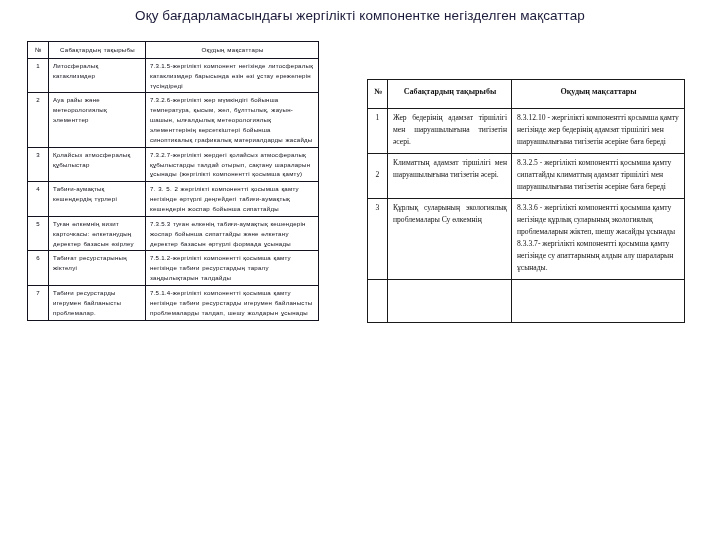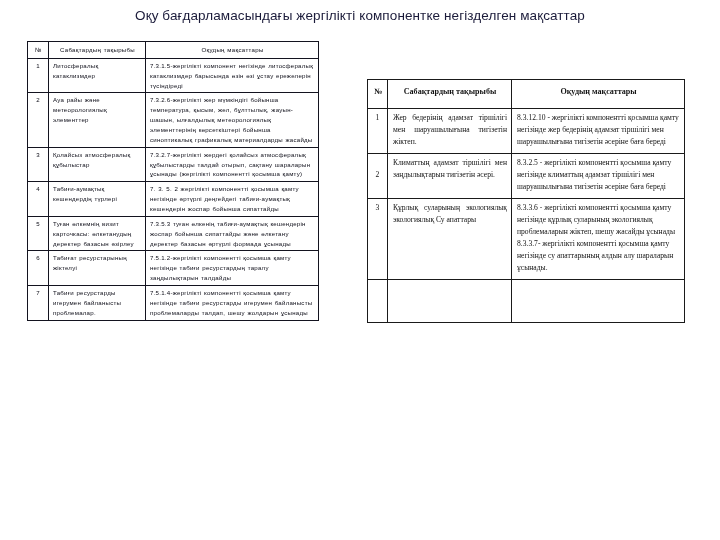--- a/index.html
+++ b/index.html
@@ -175,31 +175,31 @@
   <thead>
     <tr>
       <th>№</th>
       <th>Сабақтардың тақырыбы</th>
       <th>Оқудың мақсаттары</th>
     </tr>
   </thead>
   <tbody>
     <tr>
       <td class="num">1</td>
-      <td class="topic">Жер бедерінің адамзат тіршілігі мен шаруашылығына тигізетін жіктеп.</td>
+      <td class="topic">Жер бедерінің адамзат тіршілігі мен шаруашылығына тигізетін әсері.</td>
       <td>8.3.12.10 - жергілікті компонентті қосымша қамту негізінде жер бедерінің адамзат тіршілігі мен шаруашылығына тигізетін әсеріне баға береді</td>
     </tr>
     <tr>
       <td class="num mid">2</td>
-      <td class="topic">Климаттың адамзат тіршілігі мен заңдылықтарын тигізетін әсері.</td>
-      <td>8.3.2.5 - жергілікті компонентті қосымша қамту негізінде климаттың адамзат тіршілігі мен шаруашылығына тигізетін әсеріне баға береді</td>
+      <td class="topic">Климаттың адамзат тіршілігі мен шаруашылығына тигізетін әсері.</td>
+      <td>8.3.2.5 - жергілікті компонентті қосымша қамту сипаттайды климаттың адамзат тіршілігі мен шаруашылығына тигізетін әсеріне баға береді</td>
     </tr>
     <tr>
       <td class="num">3</td>
-      <td class="topic">Құрлық суларының экологиялық экологиялық Су апаттары</td>
+      <td class="topic">Құрлық суларының экологиялық проблемалары Су өлкемнің</td>
       <td>8.3.3.6 - жергілікті компонентті қосымша қамту негізінде құрлық суларының экологиялық проблемаларын жіктеп, шешу жасайды ұсынады 8.3.3.7- жергілікті компонентті қосымша қамту негізінде су апаттарының алдын алу шараларын ұсынады.</td>
     </tr>
     <tr class="filler">
       <td class="num"></td>
       <td></td>
       <td></td>
     </tr>
   </tbody>
 </table>
 

